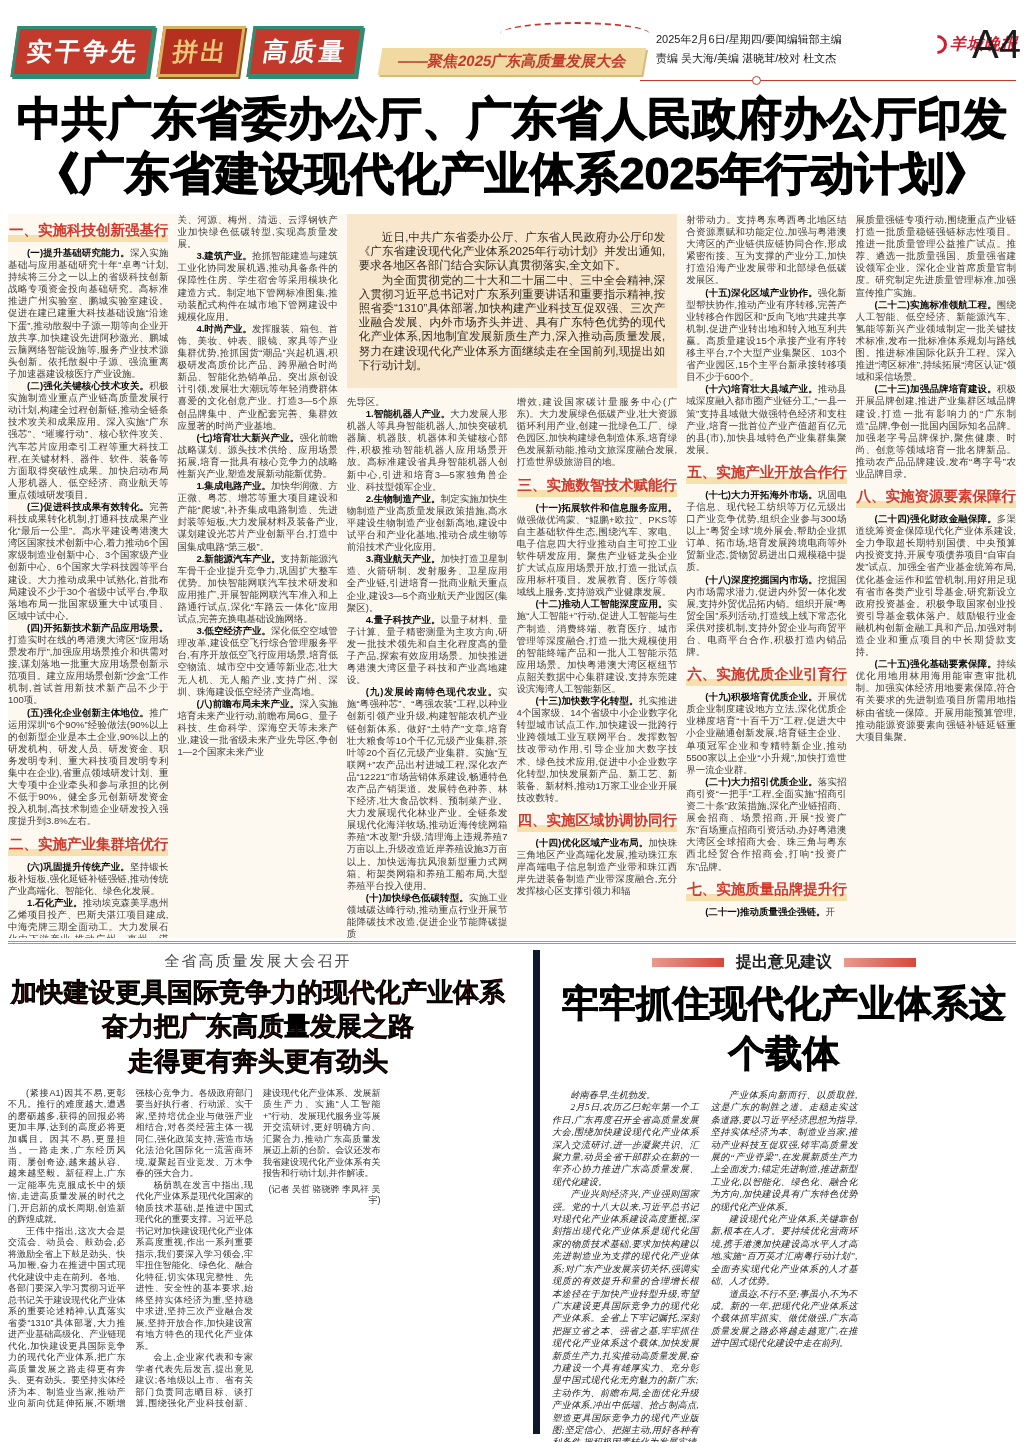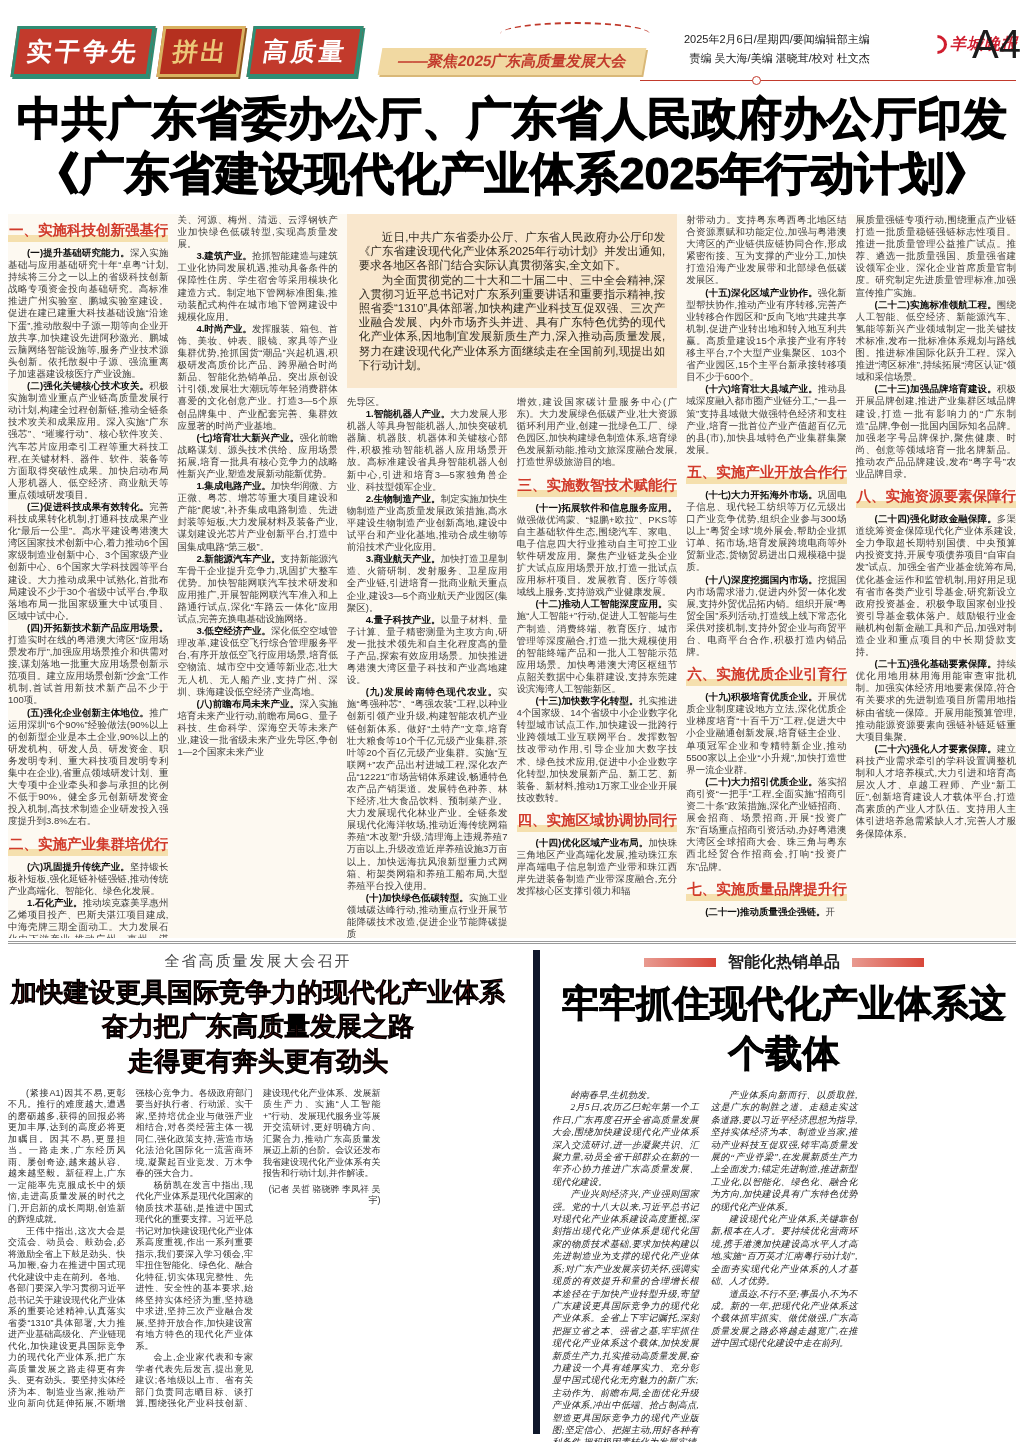--- a/index.html
+++ b/index.html
@@ -12,21 +12,21 @@
   .bbox{transform:skewX(-8deg);font-weight:bold;font-size:25px;letter-spacing:3px;
         padding:6px 10px;white-space:nowrap;}
   .b1,.b3{background:#c23a2c;color:#ffffff;border:3px solid #2f8d74;box-shadow:2px 2px 0 #2f8d74;}
   .b2{background:#b5301f;color:#ecc979;border:3px solid #d8b260;margin-left:8px;box-shadow:2px 2px 0 #8c5a1e;}
   .b3{margin-left:8px;}
   .arc{position:absolute;left:500px;top:22px;width:150px;height:22px;
        border-top:2px dashed #c0392b;border-radius:50%;}
   .ribbon{position:absolute;left:380px;top:48px;background:#f1d9a2;color:#c23a2c;
           font-size:15px;font-weight:bold;padding:4px 18px;transform:skewX(-10deg);
           white-space:nowrap;box-shadow:2px 2px 0 #d9b878;}
-  .pubinfo{position:absolute;left:684px;top:30px;font-size:11px;color:#222;line-height:1.75;text-align:right;}
+  .pubinfo{position:absolute;left:656px;top:30px;font-size:11px;color:#222;line-height:1.75;}
   .logo{position:absolute;left:928px;top:34px;display:flex;align-items:center;}
   .comet{width:13px;height:13px;border:3px solid #d01e2f;border-left-color:transparent;
          border-bottom-color:transparent;border-radius:50%;transform:rotate(45deg);margin-right:3px;}
   .logoname{color:#d01e2f;font-weight:bold;font-size:16px;font-style:italic;letter-spacing:1px;white-space:nowrap;}
   .pageno{position:absolute;left:972px;top:22px;font-size:40px;color:#1c1c1c;font-weight:400;}
   .redrule{position:absolute;left:640px;top:80px;width:376px;height:1px;background:#c23a2c;}
   .redrule::before{content:"";position:absolute;left:112px;top:-4px;width:7px;height:7px;
                    border:1px solid #c23a2c;border-radius:50%;background:#fff;}
 
   
@@ -214,21 +214,20 @@
   <p class="para auto-hide"><b class="lead">(二十二)实施标准领航工程。</b><span>围绕人工智能、低空经济、新能源汽车、氢能等新兴产业领域制定一批关键技术标准,发布一批标准体系规划与路线图。推进标准国际化跃升工程。深入推进“湾区标准”,持续拓展“湾区认证”领域和采信场景。</span></p>
 
   <p class="para auto-hide"><b class="lead">(二十三)加强品牌培育建设。</b><span>积极开展品牌创建,推进产业集群区域品牌建设,打造一批有影响力的“广东制造”品牌,争创一批国内国际知名品牌。加强老字号品牌保护,聚焦健康、时尚、创意等领域培育一批名牌新品。推动农产品品牌建设,发布“粤字号”农业品牌目录。</span></p>
 
   <h3 class="sec-h auto-hide">八、实施资源要素保障行动</h3>
 
   <p class="para auto-hide"><b class="lead">(二十四)强化财政金融保障。</b><span>多渠道统筹资金保障现代化产业体系建设,全力争取超长期特别国债、中央预算内投资支持,开展专项债券项目“自审自发”试点。加强全省产业基金统筹布局,优化基金运作和监管机制,用好用足现有省市各类产业引导基金,研究新设立政府投资基金。积极争取国家创业投资引导基金载体落户。鼓励银行业金融机构创新金融工具和产品,加强对制造企业和重点项目的中长期贷款支持。</span></p>
 
   <p class="para auto-hide"><b class="lead">(二十五)强化基础要素保障。</b><span>持续优化用地用林用海用能审查审批机制。加强实体经济用地要素保障,符合有关要求的先进制造项目所需用地指标由省统一保障。开展用能预算管理,推动能源资源要素向强链补链延链重大项目集聚。</span></p>
 
-  <p class="para auto-hide"><b class="lead">(二十六)强化人才要素保障。</b><span>建立科技产业需求牵引的学科设置调整机制和人才培养模式,大力引进和培育高层次人才、卓越工程师、产业“新工匠”,创新培育建设人才载体平台,打造高素质的产业人才队伍。支持用人主体引进培养急需紧缺人才,完善人才服务保障体系。</span></p>
 </div>
   </section>
 
   <div class="hr2"></div>
 
   <section class="bottom">
     <article class="art-left">
       <div class="kicker">全省高质量发展大会召开</div>
       <div>
   <div class="alt-line">加快建设更具国际竞争力的现代化产业体系</div>
@@ -246,21 +245,21 @@
   <p class="ab-para">杨荫凯在发言中指出,现代化产业体系是现代化国家的物质技术基础,是推进中国式现代化的重要支撑。习近平总书记对加快建设现代化产业体系高度重视,作出一系列重要指示,我们要深入学习领会,牢牢扭住智能化、绿色化、融合化特征,切实体现完整性、先进性、安全性的基本要求,始终坚持实体经济为重,坚持稳中求进,坚持三次产业融合发展,坚持开放合作,加快建设富有地方特色的现代化产业体系。</p>
 
   <p class="ab-para">会上,企业家代表和专家学者代表先后发言,提出意见建议;各地级以上市、省有关部门负责同志晒目标、谈打算,围绕强化产业科技创新、建设现代化产业体系、发展新质生产力、实施“人工智能+”行动、发展现代服务业等展开交流研讨,更好明确方向、汇聚合力,推动广东高质量发展迈上新的台阶。会议还发布我省建设现代化产业体系有关报告和行动计划,并作解读。</p>
 </div>
         <p class="byline">(记者 吴哲 骆骁骅 李凤祥 吴宇)</p>
       </div>
     </article>
     <article class="art-right">
       <div class="kicker2">
         <span class="kbar"></span>
-        <span>智能化热销单品</span>
+        <span>提出意见建议</span>
         <span class="kbar"></span>
       </div>
       <div class="ar-title">牢牢抓住现代化产业体系这个载体</div>
       <div class="arbody">
         <div class="flow">
   <p class="ab-para">岭南春早,生机勃发。</p>
 
   <p class="ab-para">2月5日,农历乙巳蛇年第一个工作日,广东再度召开全省高质量发展大会,围绕加快建设现代化产业体系深入交流研讨,进一步凝聚共识、汇聚力量,动员全省干部群众在新的一年齐心协力推进广东高质量发展、现代化建设。</p>
 
   <p class="ab-para">产业兴则经济兴,产业强则国家强。党的十八大以来,习近平总书记对现代化产业体系建设高度重视,深刻指出现代化产业体系是现代化国家的物质技术基础,要求加快构建以先进制造业为支撑的现代化产业体系;对广东产业发展亲切关怀,强调实现质的有效提升和量的合理增长根本途径在于加快产业转型升级,寄望广东建设更具国际竞争力的现代化产业体系。全省上下牢记嘱托,深刻把握立省之本、强省之基,牢牢抓住现代化产业体系这个载体,加快发展新质生产力,扎实推动高质量发展,奋力建设一个具有雄厚实力、充分彰显中国式现代化无穷魅力的新广东;主动作为、前瞻布局,全面优化升级产业体系,冲出中低端、抢占制高点,塑造更具国际竞争力的现代产业版图;坚定信心、把握主动,用好各种有利条件,把积极因素转化为发展实绩,以更强的产业竞争力,托起一个经济活力充沛的新广东。</p>

